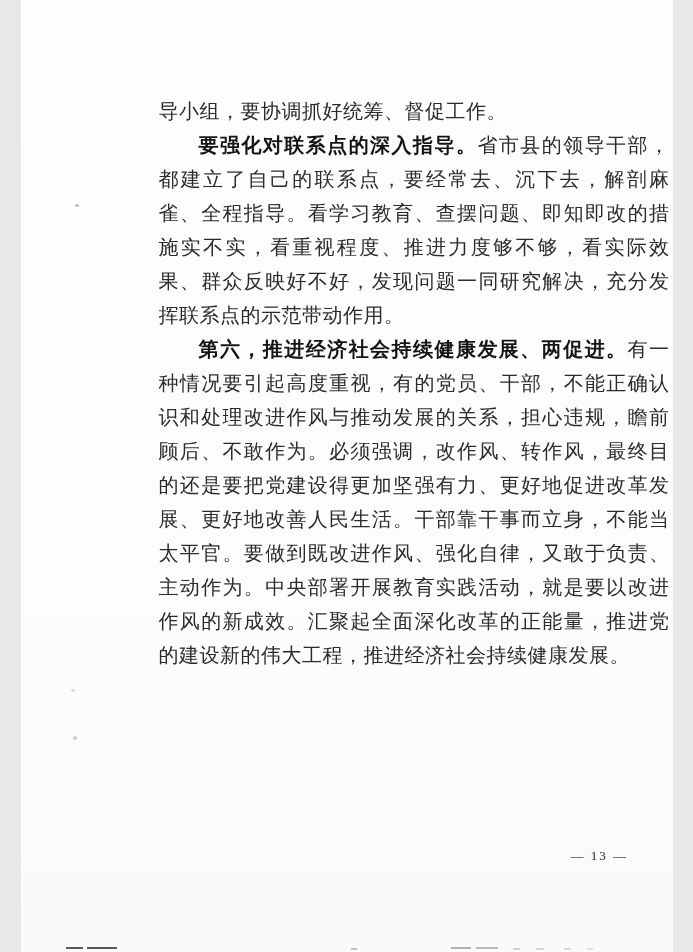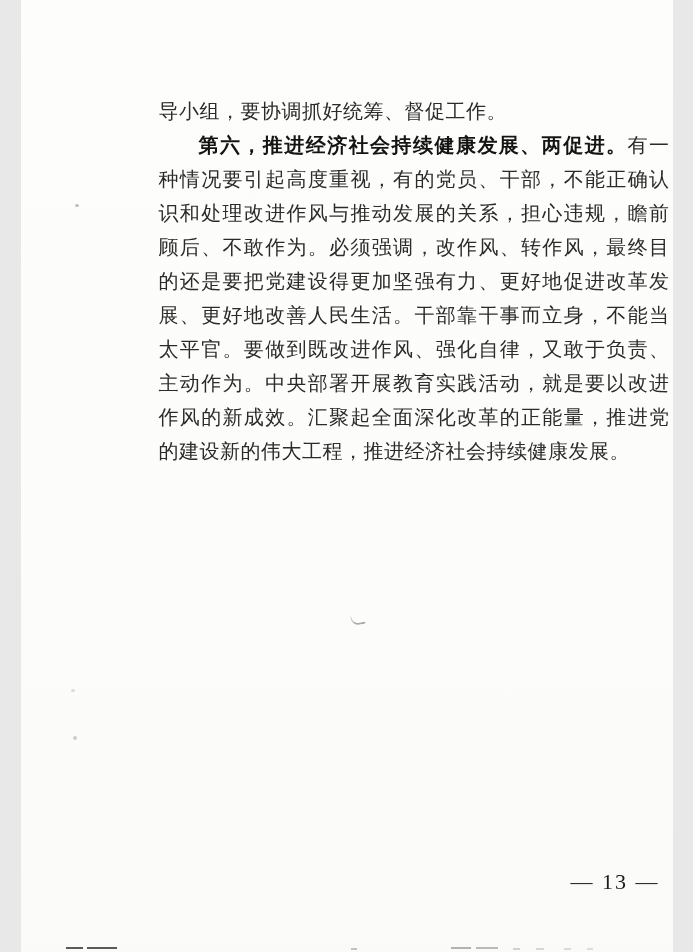--- a/index.html
+++ b/index.html
@@ -38,25 +38,24 @@
   .seg-bold {
     font-family: "Liberation Sans", sans-serif;
     font-weight: 700;
     color: #141414;
   }
   .page-number {
     position: absolute;
     top: 848px;
     left: 550px;
     width: 80px;
-    font-size: 22px;
+    font-size: 13px;
     color: #1d1d1d;
     letter-spacing: 2px;
     white-space: nowrap;
-    margin-top: 21px;
   }
   
   .speck {
     position: absolute;
     background: #8a8a8a;
     border-radius: 50%;
     opacity: 0.55;
   }
   .speck-1 { left: 54px; top: 204px; width: 4px; height: 3px; }
   .speck-2 { left: 50px; top: 689px; width: 4px; height: 3px; opacity: 0.3; }
@@ -88,20 +87,21 @@
   .edge-8 { left: 543px; top: 948px; width: 7px;  opacity: 0.2; }
   .edge-9 { left: 566px; top: 948px; width: 6px;  opacity: 0.18; }
 </style>
 </head>
 <body>
 
 <div class="page">
 
   <div class="doc-body">
       <p class=""><span>导小组，要协调抓好统筹、督促工作。</span></p>
+      <p class="indent"><span class="seg-bold">要强化对联系点的深入指导。</span><span>省市县的领导干部，都建立了自己的联系点，要经常去、沉下去，解剖麻雀、全程指导。看学习教育、查摆问题、即知即改的措施实不实，看重视程度、推进力度够不够，看实际效果、群众反映好不好，发现问题一同研究解决，充分发挥联系点的示范带动作用。</span></p>
       <p class="indent"><span class="seg-bold">第六，推进经济社会持续健康发展、两促进。</span><span>有一种情况要引起高度重视，有的党员、干部，不能正确认识和处理改进作风与推动发展的关系，担心违规，瞻前顾后、不敢作为。必须强调，改作风、转作风，最终目的还是要把党建设得更加坚强有力、更好地促进改革发展、更好地改善人民生活。干部靠干事而立身，不能当太平官。要做到既改进作风、强化自律，又敢于负责、主动作为。中央部署开展教育实践活动，就是要以改进作风的新成效。汇聚起全面深化改革的正能量，推进党的建设新的伟大工程，推进经济社会持续健康发展。</span></p>
     </div>
 
   <div class="page-number">— 13 —</div>
 
   <span class="speck speck-1"></span>
   <span class="speck speck-2"></span>
   <span class="speck speck-3"></span>
   <span class="pen-mark"></span>
 

